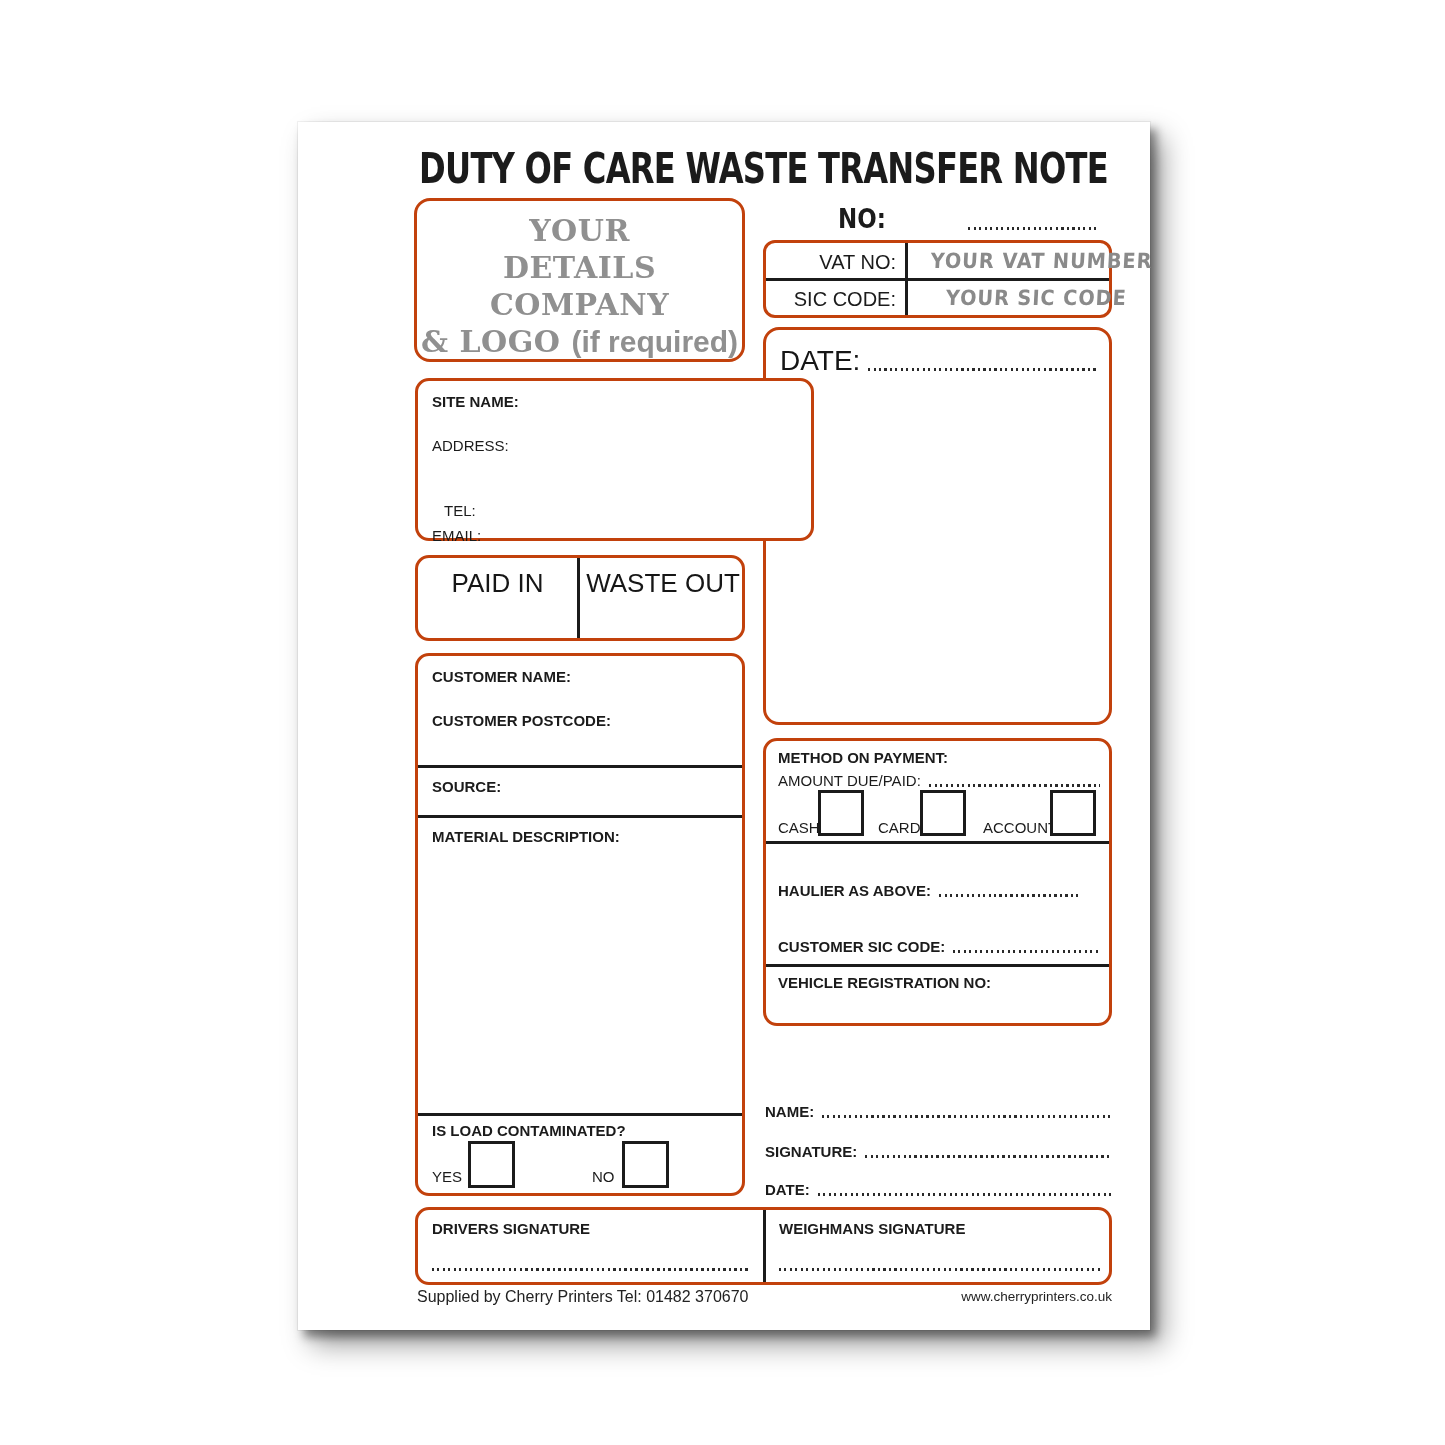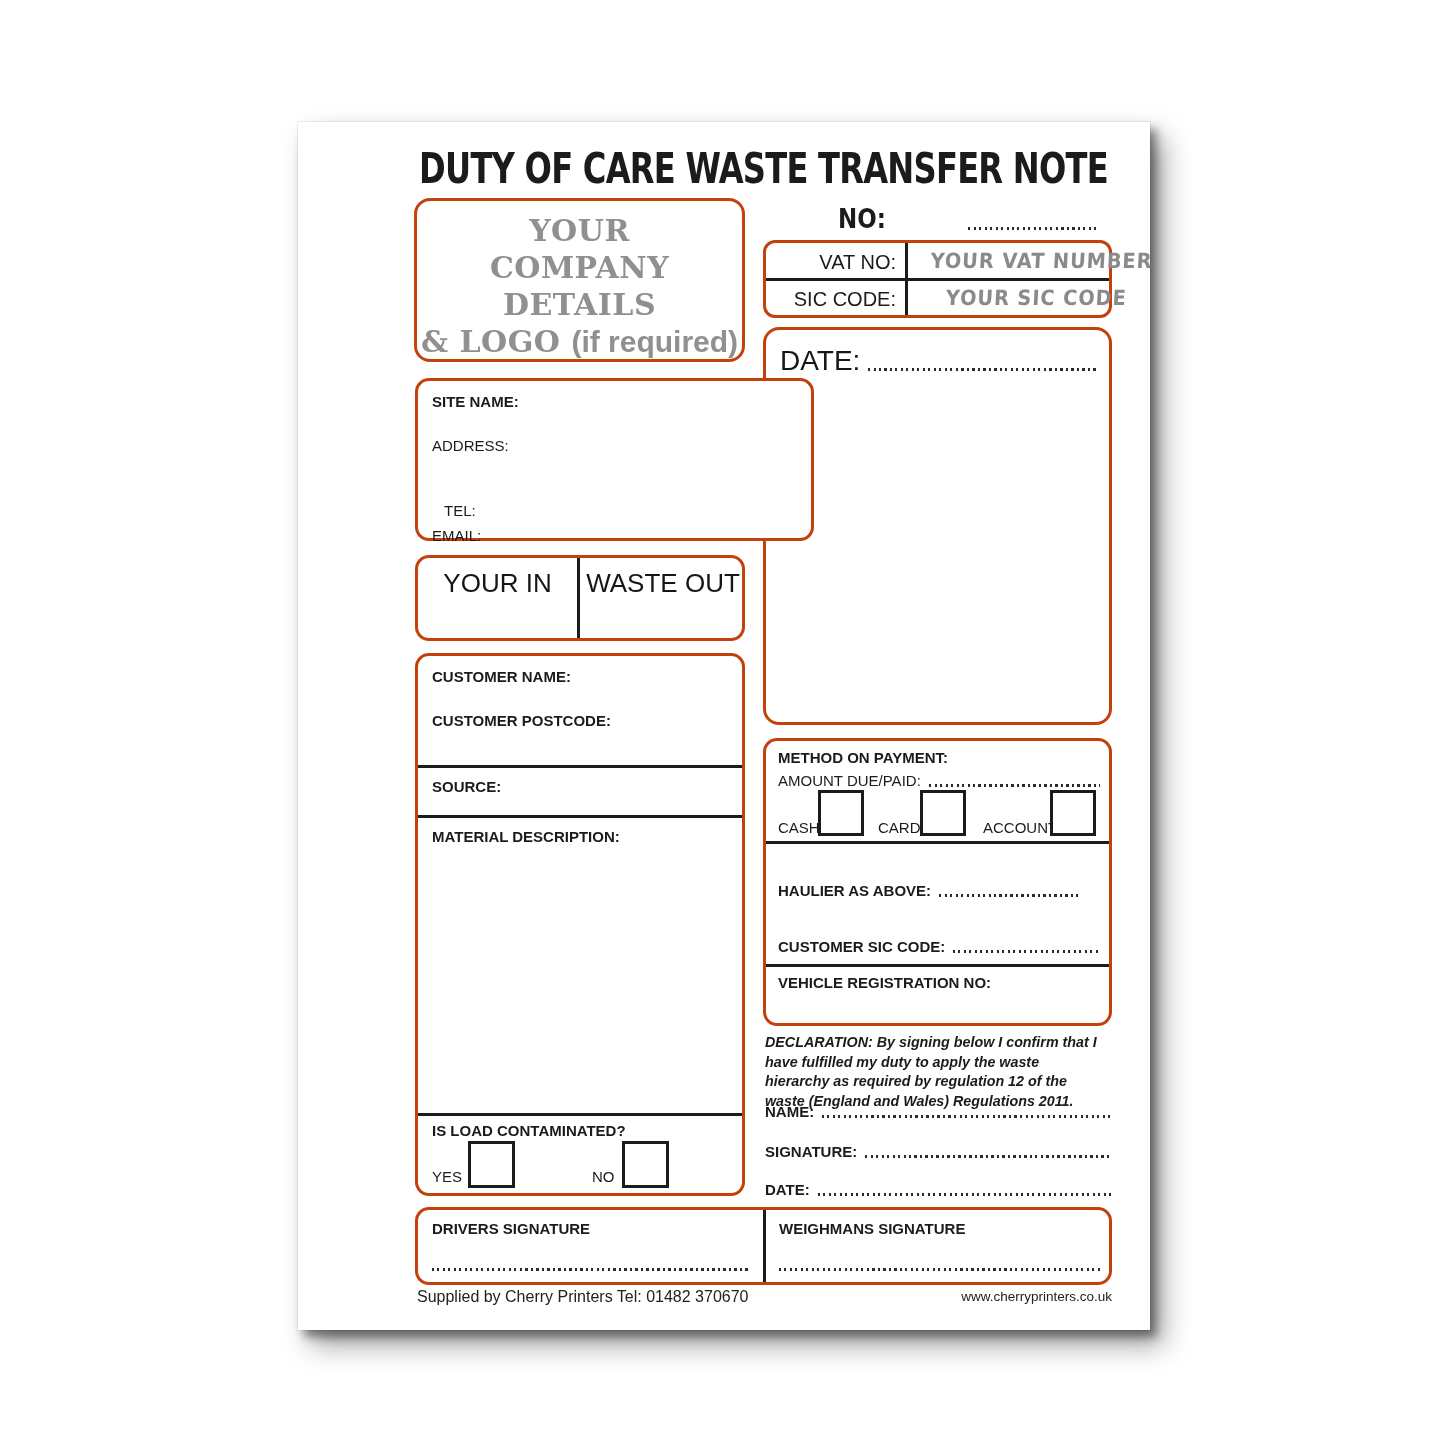--- a/index.html
+++ b/index.html
@@ -53,22 +53,22 @@
 </head>
 <body>
 
 <div class="paper">
 
   <div class="abs title" style="left:117px;top:22px;width:910px;">DUTY OF CARE WASTE TRANSFER NOTE</div>
 
   <div class="rbox r16" style="left:116px;top:76px;width:331px;height:164px;">
     <div class="abs company-text" style="left:0;top:11px;width:100%;">
       <div>YOUR</div>
+      <div>DETAILS</div>
       <div>COMPANY</div>
-      <div>DETAILS</div>
       <div><span>&amp; LOGO</span>
         <span class="company-note">(if required)</span></div>
     </div>
   </div>
 
   <div class="frow" style="left:540px;top:82px;width:262px;height:30px;gap:33px;">
     <span class="no-lbl">NO:</span>
     <span class="gap"></span>
     <div class="dots"></div>
   </div>
@@ -92,21 +92,21 @@
 
   <div class="rbox r14" style="left:117px;top:256px;width:399px;height:163px;">
     <div class="abs lbl-b" style="left:14px;top:12px;">SITE NAME:</div>
     <div class="abs lbl-r" style="left:14px;top:56px;">ADDRESS:</div>
     <div class="abs lbl-r" style="left:26px;top:121px;">TEL:</div>
     <div class="abs lbl-r" style="left:14px;top:146px;">EMAIL:</div>
   </div>
 
   <div class="rbox r14" style="left:117px;top:433px;width:330px;height:86px;">
     <div class="vline" style="left:159px;"></div>
-    <div class="abs waste-lbl" style="left:0;top:10px;width:159px;">YOUR IN</div>
+    <div class="abs waste-lbl" style="left:0;top:10px;width:159px;">PAID IN</div>
     <div class="abs waste-lbl" style="left:162px;top:10px;width:166px;">WASTE OUT</div>
   </div>
 
   <div class="rbox r14" style="left:117px;top:531px;width:330px;height:543px;">
     <div class="hline" style="top:109px;"></div>
     <div class="hline" style="top:159px;"></div>
     <div class="hline" style="top:457px;"></div>
     <div class="abs lbl-b" style="left:14px;top:12px;">CUSTOMER NAME:</div>
     <div class="abs lbl-b" style="left:14px;top:56px;">CUSTOMER POSTCODE:</div>
     <div class="abs lbl-b" style="left:14px;top:122px;">SOURCE:</div>
@@ -139,21 +139,20 @@
       <div class="dots" style="margin-bottom:2px;"></div>
     </div>
     <div class="frow" style="left:12px;top:196px;width:322px;height:18px;">
       <span class="lbl-b">CUSTOMER SIC CODE:</span>
       <span class="gap"></span>
       <div class="dots" style="margin-bottom:2px;"></div>
     </div>
     <div class="abs lbl-b" style="left:12px;top:233px;">VEHICLE REGISTRATION NO:</div>
   </div>
 
-  <div class="abs decl" style="left:467px;top:911px;width:335px;">DECLARATION: By signing below I confirm that I have fulfilled my duty to apply the waste hierarchy as required by regulation 12 of the waste (England and Wales) Regulations 2011.</div>
 
   <div class="frow" style="left:467px;top:980px;width:347px;height:18px;">
     <span class="lbl-b">NAME:</span>
     <span class="gap"></span>
     <div class="dots" style="margin-bottom:2px;"></div>
   </div>
   <div class="frow" style="left:467px;top:1020px;width:347px;height:18px;">
     <span class="lbl-b">SIGNATURE:</span>
     <span class="gap"></span>
     <div class="dots" style="margin-bottom:2px;"></div>

